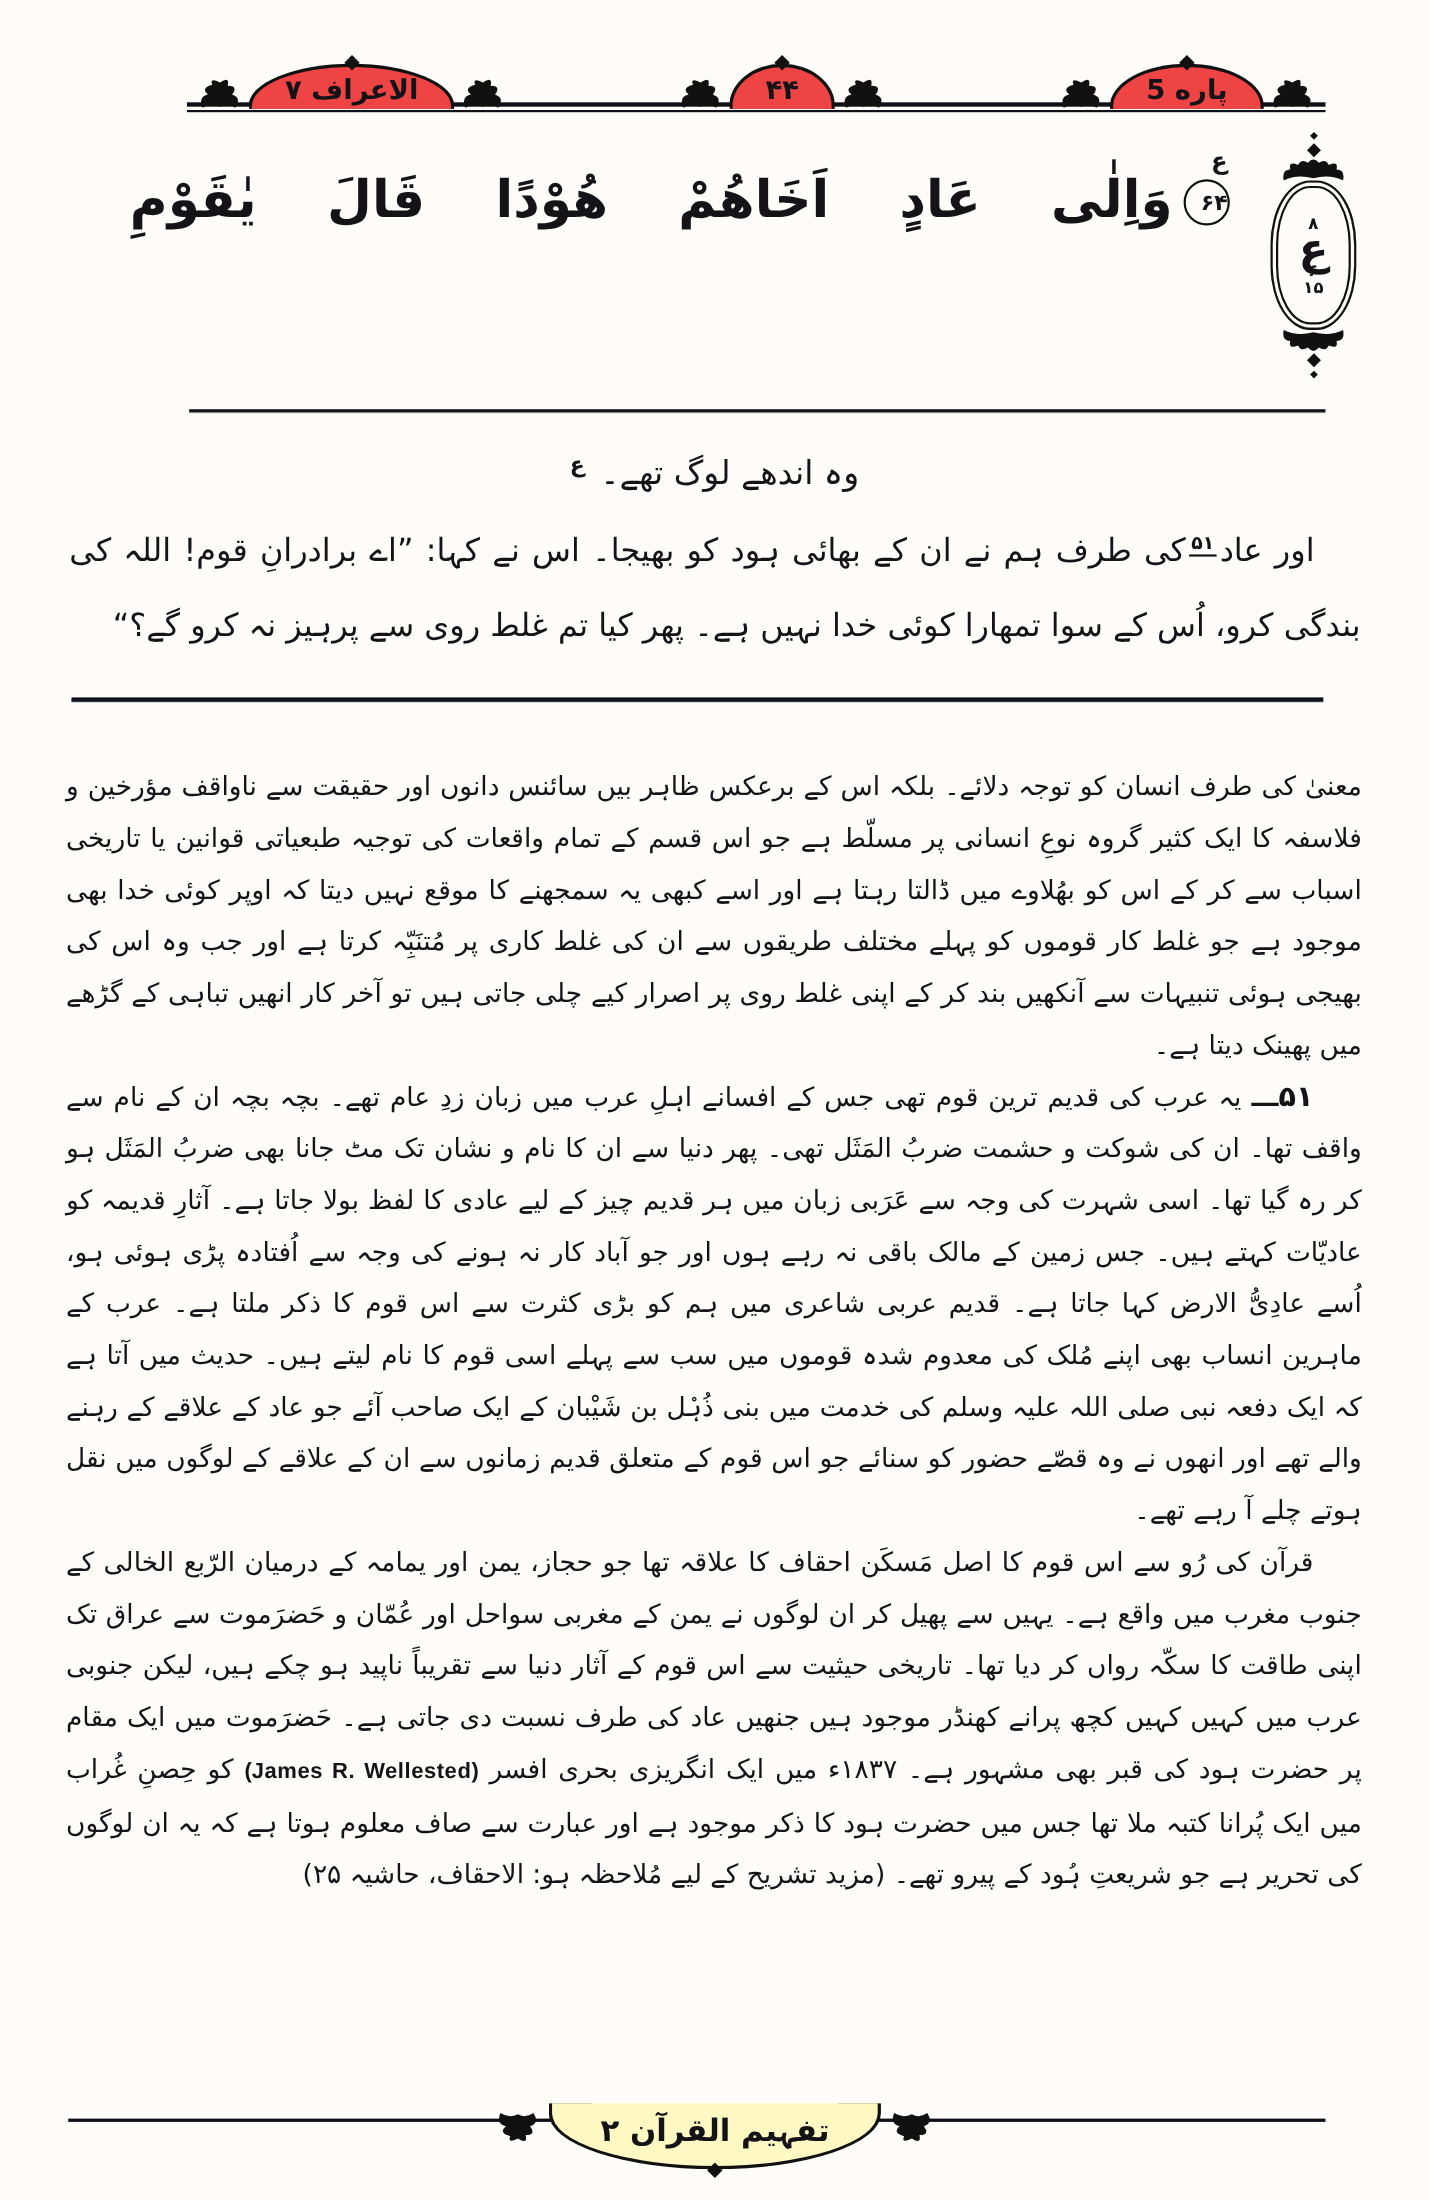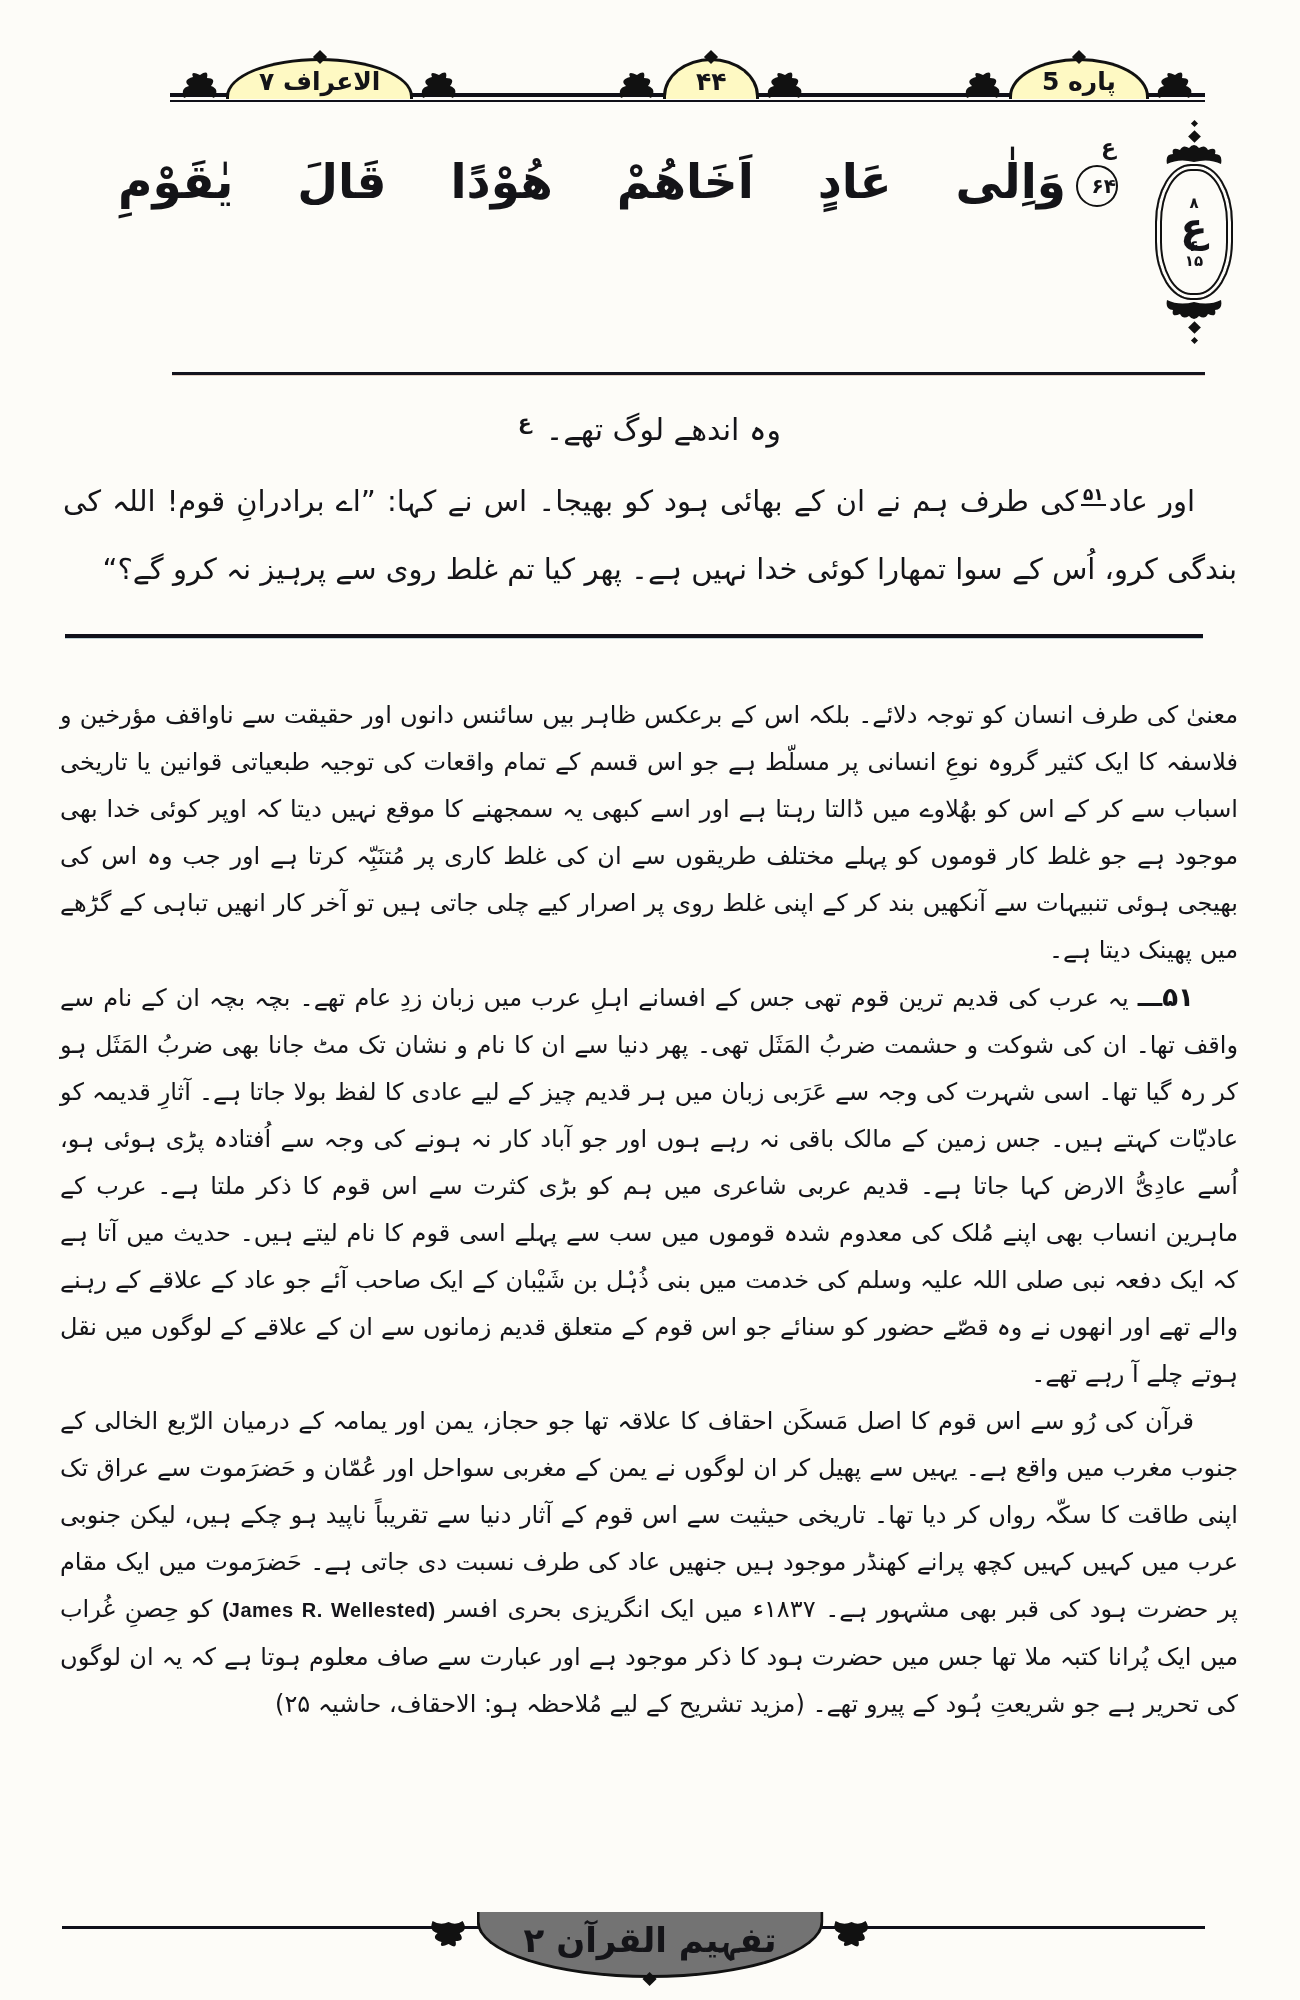--- a/index.html
+++ b/index.html
@@ -3,21 +3,21 @@
 <meta charset="utf-8">
 <style>
   html,body{margin:0;padding:0;background:#e8e6e0;}
   .page{position:relative;width:1300px;height:2000px;margin:0 auto;background:#fdfcf8;color:#141418;
         font-family:"DejaVu Sans",sans-serif;overflow:hidden;direction:rtl;}
   
   .header-wrap{position:absolute;top:52px;left:170px;right:95px;}
   .header-band{display:flex;justify-content:space-between;align-items:flex-end;padding:0 10px;}
   .cartouche{display:flex;align-items:flex-end;gap:6px;position:relative;bottom:-6px;}
   .dome{border:3px solid #111;border-bottom:none;border-radius:50% 50% 0 0/95% 95% 0 0;
-        padding:7px 30px 3px;font-size:25px;font-weight:bold;background:#fef9c3;position:relative;line-height:1.1;}
+        padding:7px 30px 3px;font-size:25px;font-weight:bold;background:#ef4444;position:relative;line-height:1.1;}
   .dome::before{content:"";position:absolute;top:-9px;left:50%;width:10px;height:10px;background:#111;
         transform:translateX(-50%) rotate(45deg);}
   .blob{width:40px;height:30px;flex:none;}
   .blob svg{display:block;width:100%;height:100%;}
   .header-rule{border-top:4px solid #101018;height:3px;border-bottom:2px solid #101018;}
   
   .ruku-ornament{position:absolute;top:118px;right:56px;width:100px;display:flex;flex-direction:column;
         align-items:center;line-height:1;}
   .fin{width:9px;height:9px;background:#111;transform:rotate(45deg);margin:3px 0;}
   .fin.small{width:5px;height:5px;}
@@ -55,21 +55,21 @@
   .commentary p.indent{text-indent:44px;}
   .note-number{font-weight:bold;font-size:26px;}
   .note-dash{font-weight:bold;letter-spacing:-1px;}
   .latin{direction:ltr;unicode-bidi:isolate;font-family:"Liberation Sans",sans-serif;font-size:20px;
         font-weight:bold;letter-spacing:.5px;}
   
   .footer-rule{position:absolute;top:1926px;right:95px;left:62px;border-top:3px solid #10101a;}
   .footer-cartouche{position:absolute;top:1912px;left:50%;transform:translateX(-50%);
         display:flex;align-items:flex-start;gap:8px;}
   .footer-dome{border:3px solid #111;border-top:none;border-radius:0 0 50% 50%/0 0 85% 85%;
-        padding:10px 44px 16px;font-size:34px;font-weight:bold;background:#737373;position:relative;line-height:1.1;}
+        padding:10px 44px 16px;font-size:28px;font-weight:bold;background:#fef9c3;position:relative;line-height:1.1;}
   .footer-dome::after{content:"";position:absolute;bottom:-9px;left:50%;width:10px;height:10px;background:#111;
         transform:translateX(-50%) rotate(45deg);}
   .footer-cartouche .blob{margin-top:8px;}
 </style>
 </head>
 <body>
 
 <div class="page">
 
   <div class="header-wrap">

